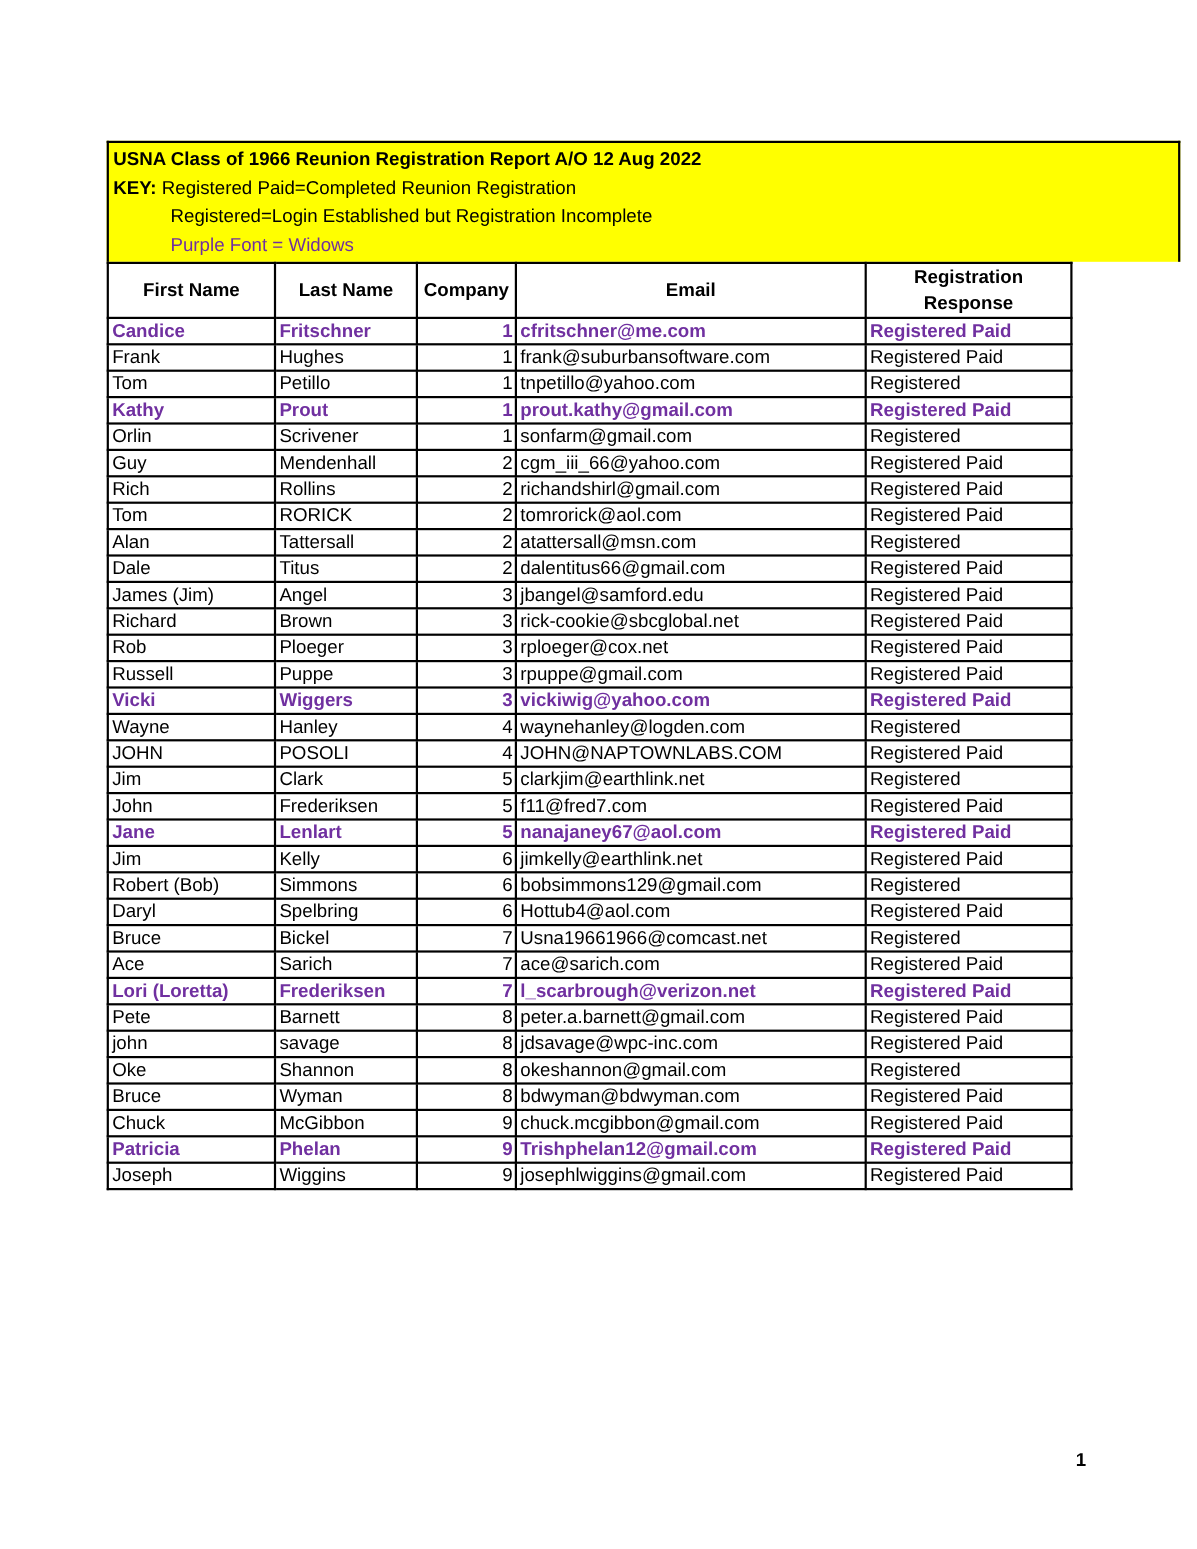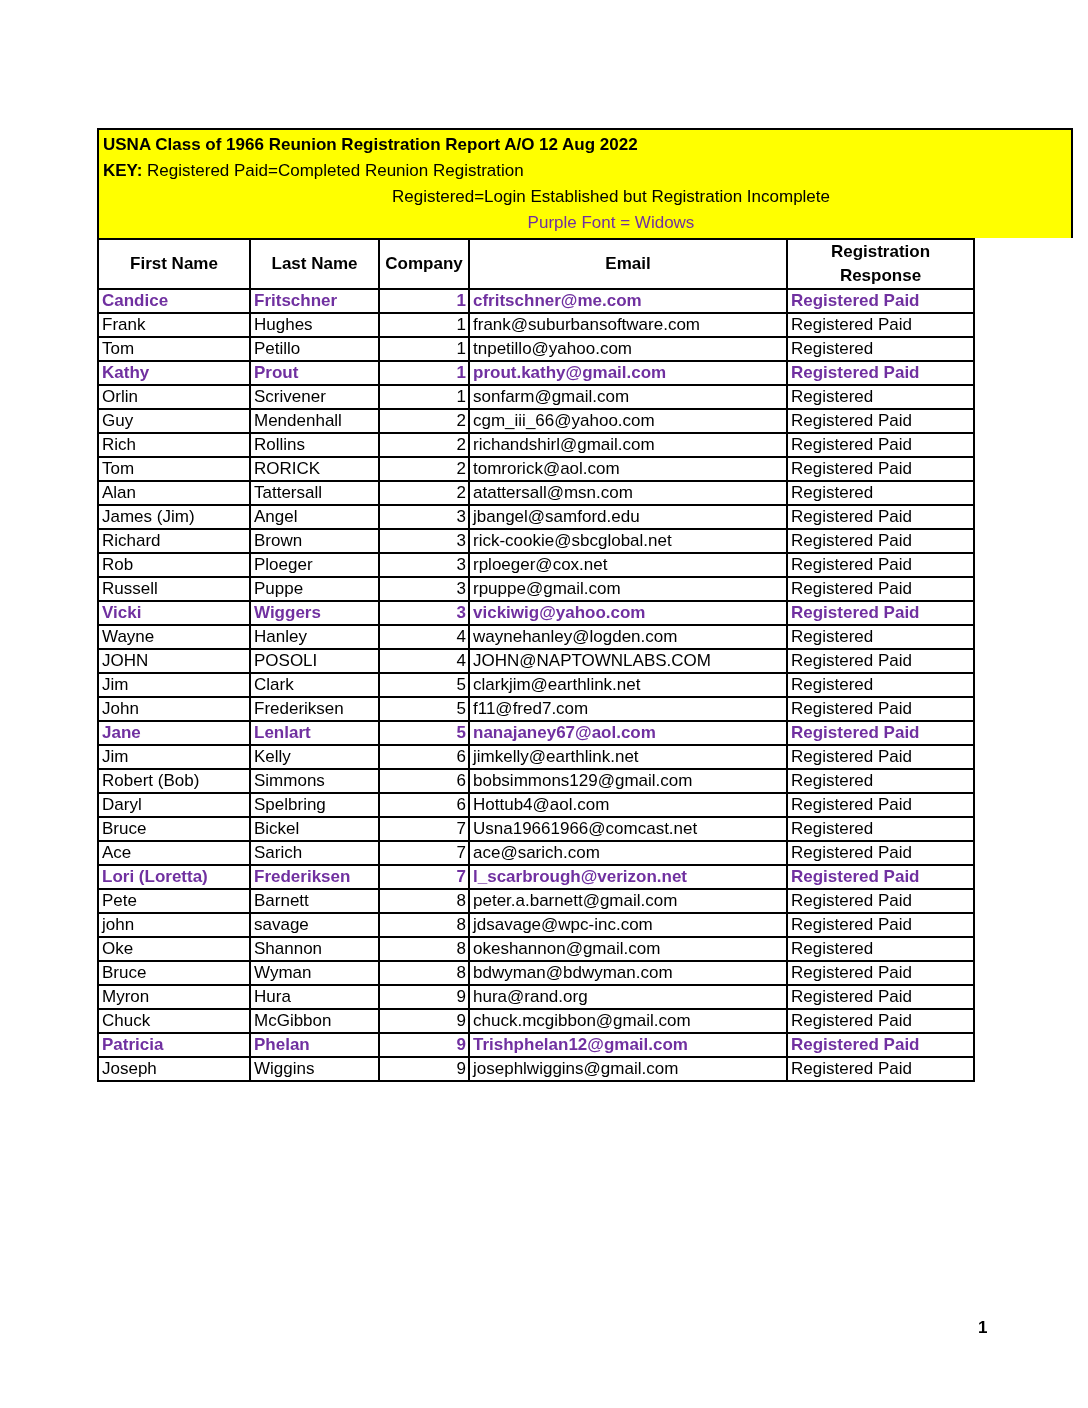--- a/index.html
+++ b/index.html
@@ -2,21 +2,21 @@
 <html><head>
 <meta charset="utf-8">
 <style>
   html, body { margin: 0; padding: 0; background: #ffffff; }
   body { width: 1088px; height: 1408px; position: relative; font-family: "Liberation Sans", sans-serif; color: #000; }
   .sheet { position: absolute; left: 97px; top: 128px; width: 976px; }
   .banner { background: #ffff00; border: 2px solid #000; border-bottom: none; padding: 2px 4px 2px 4px; box-sizing: border-box; }
   .banner .line { height: 26px; line-height: 26px; font-size: 17px; white-space: nowrap; }
   .banner .title { font-weight: bold; }
   .banner .key-label { font-weight: bold; }
-  .banner .indent { padding-left: 52px; text-align: center; }
+  .banner .indent { padding-left: 52px; }
   .banner .purple { color: #7030a0; }
   table { border-collapse: collapse; width: 876px; table-layout: fixed; }
   th, td { border: 2px solid #000; font-size: 17px; padding: 0 3px; height: 22px; line-height: 22px; white-space: nowrap; overflow: hidden; }
   th { font-weight: bold; text-align: center; height: 48px; line-height: 24px; white-space: normal; }
   td.num { text-align: right; padding-right: 2px; }
   tr.widow td { color: #7030a0; font-weight: bold; margin-left: 29px; }
   .page-num { position: absolute; left: 978px; top: 1318px; font-size: 17px; font-weight: bold; }
 </style>
 </head>
 <body>
@@ -106,20 +106,27 @@
           <td>Registered Paid</td>
         </tr>
         <tr>
           <td>Alan</td>
           <td>Tattersall</td>
           <td class="num">2</td>
           <td>atattersall@msn.com</td>
           <td>Registered</td>
         </tr>
         <tr>
+          <td>Dale</td>
+          <td>Titus</td>
+          <td class="num">2</td>
+          <td>dalentitus66@gmail.com</td>
+          <td>Registered Paid</td>
+        </tr>
+        <tr>
           <td>James (Jim)</td>
           <td>Angel</td>
           <td class="num">3</td>
           <td>jbangel@samford.edu</td>
           <td>Registered Paid</td>
         </tr>
         <tr>
           <td>Richard</td>
           <td>Brown</td>
           <td class="num">3</td>
@@ -243,27 +250,20 @@
           <td>Shannon</td>
           <td class="num">8</td>
           <td>okeshannon@gmail.com</td>
           <td>Registered</td>
         </tr>
         <tr>
           <td>Bruce</td>
           <td>Wyman</td>
           <td class="num">8</td>
           <td>bdwyman@bdwyman.com</td>
-          <td>Registered Paid</td>
-        </tr>
-        <tr>
-          <td>Myron</td>
-          <td>Hura</td>
-          <td class="num">9</td>
-          <td>hura@rand.org</td>
           <td>Registered Paid</td>
         </tr>
         <tr>
           <td>Chuck</td>
           <td>McGibbon</td>
           <td class="num">9</td>
           <td>chuck.mcgibbon@gmail.com</td>
           <td>Registered Paid</td>
         </tr>
         <tr class="widow">

